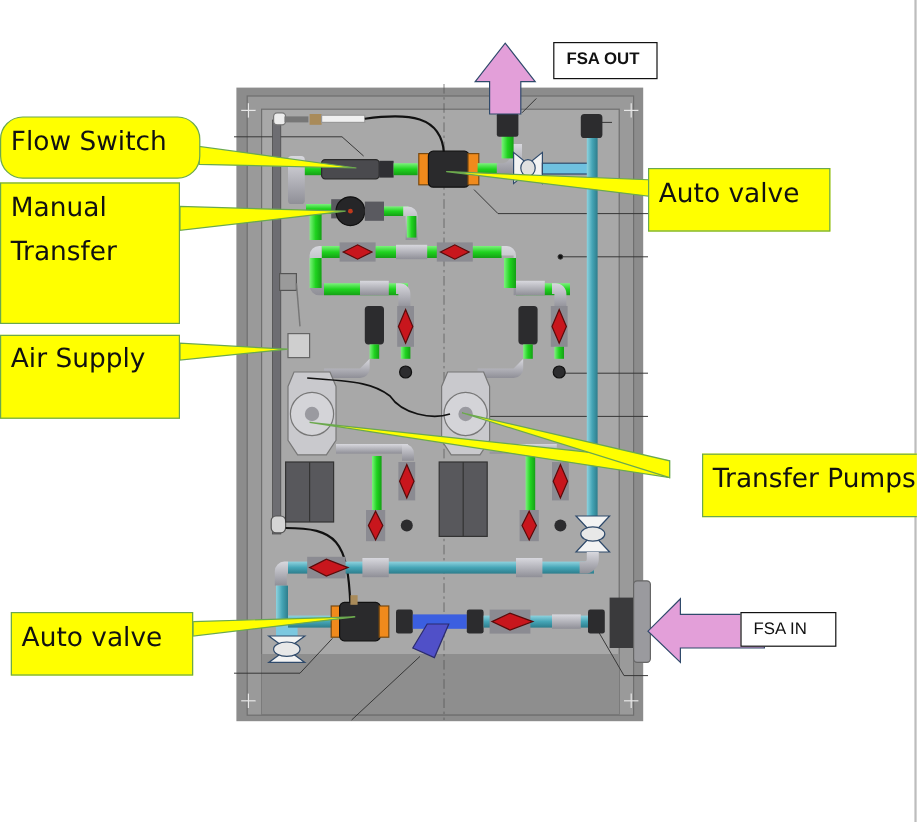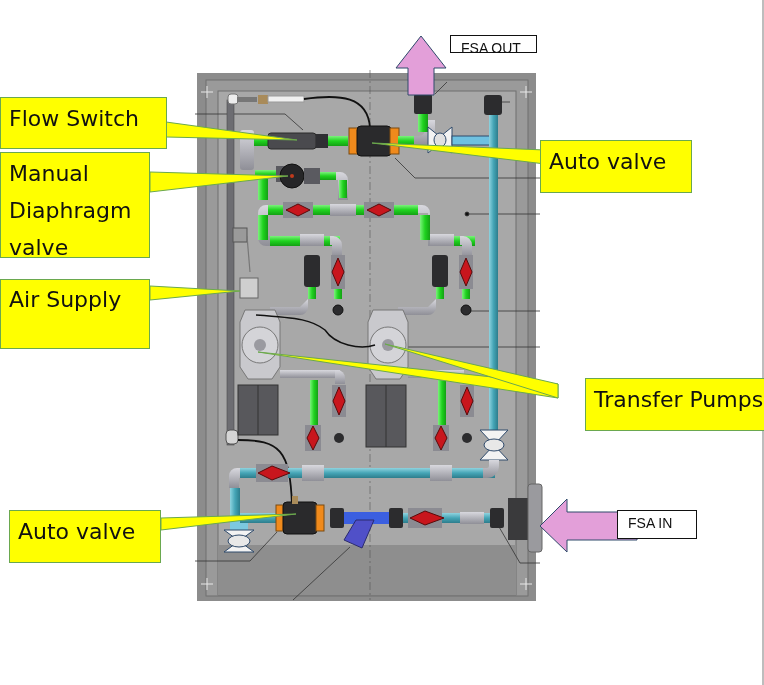--- a/index.html
+++ b/index.html
@@ -266,39 +266,38 @@
     <polygon points="166,122 166,137 297,140"></polygon>
     <polygon points="150,172 150,192 288,176"></polygon>
     <polygon points="150,286 150,300 240,291"></polygon>
     <polygon points="545,150 545,164 372,143"></polygon>
     <polygon points="558,384 558,398 258,352"></polygon>
     <polygon points="558,384 558,398 385,344"></polygon>
     <polygon points="161,518 161,530 296,514"></polygon>
   </g>
 </svg>
 
-<div class="callout" style="left:0;top:97px;width:167px;height:52px;line-height:42px;">
+<div class="callout" style="left:0;top:97px;width:167px;height:52px;line-height:42px;border-radius:19px;">
   <span>Flow Switch</span>
 </div>
-<div class="callout" style="left:0;top:152px;width:150px;height:106px;line-height:37px;padding-top:2px;">
+<div class="callout" style="left:0;top:152px;width:150px;height:118px;line-height:37px;padding-top:2px;">
   <div>Manual</div>
-  <div>Diaphragm</div>
-  <div>valve</div>
+  <div>Transfer</div>
 </div>
 <div class="callout" style="left:0;top:279px;width:150px;height:70px;line-height:40px;">
   <span>Air Supply</span>
 </div>
 <div class="callout" style="left:540px;top:140px;width:152px;height:53px;line-height:42px;">
   <span>Auto valve</span>
 </div>
 <div class="callout" style="left:558px;top:378px;width:206px;height:53px;line-height:42px;margin-left:27px;">
   <span>Transfer Pumps</span>
 </div>
 <div class="callout" style="left:9px;top:510px;width:152px;height:53px;line-height:42px;">
   <span>Auto valve</span>
 </div>
 
-<div class="tag" style="left:450px;top:35px;width:87px;height:18px;">
+<div class="tag" style="left:461px;top:35px;width:87px;height:31px;font-weight:bold;">
   <span>FSA OUT</span>
 </div>
 <div class="tag" style="left:617px;top:510px;width:80px;height:29px;">
   <span>FSA IN</span>
 </div>
 
 </body></html>

